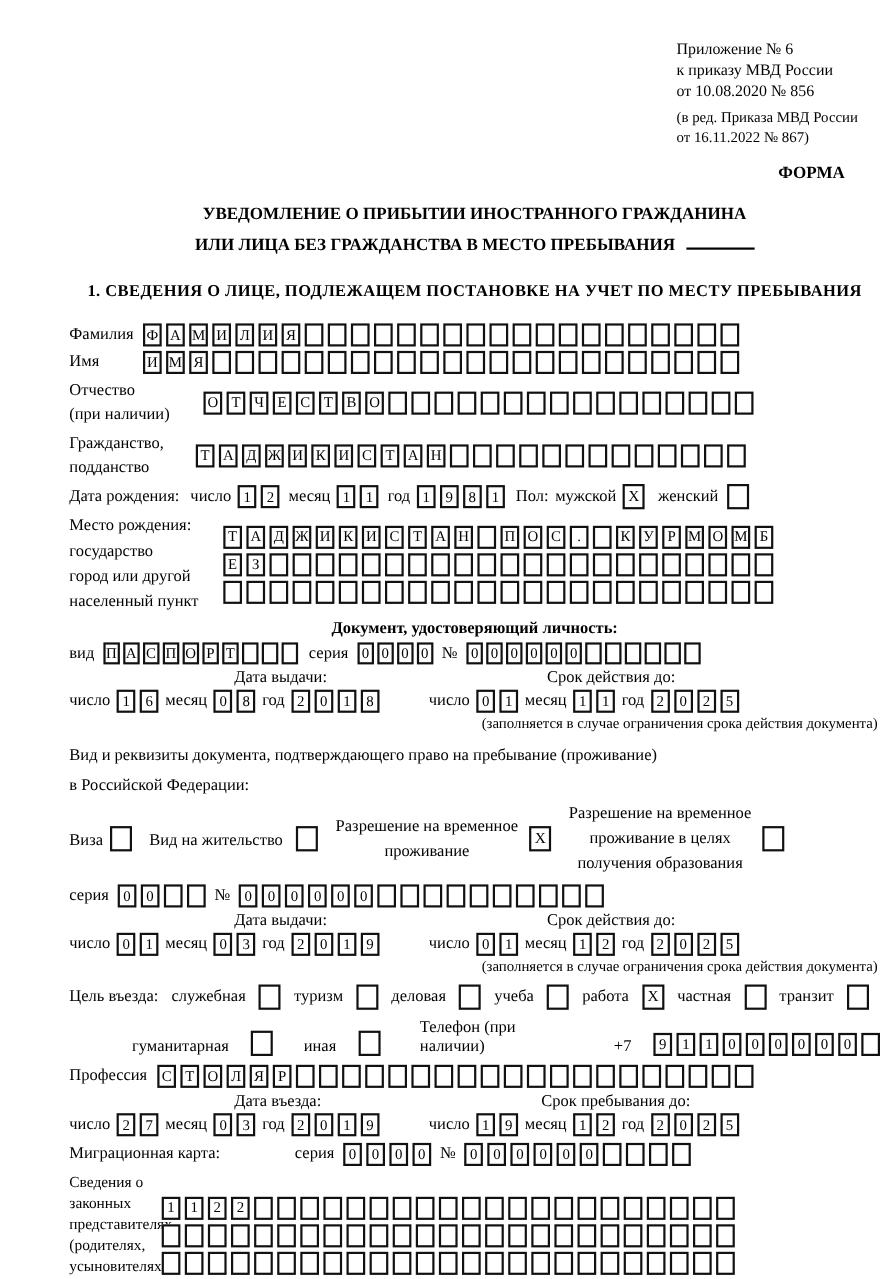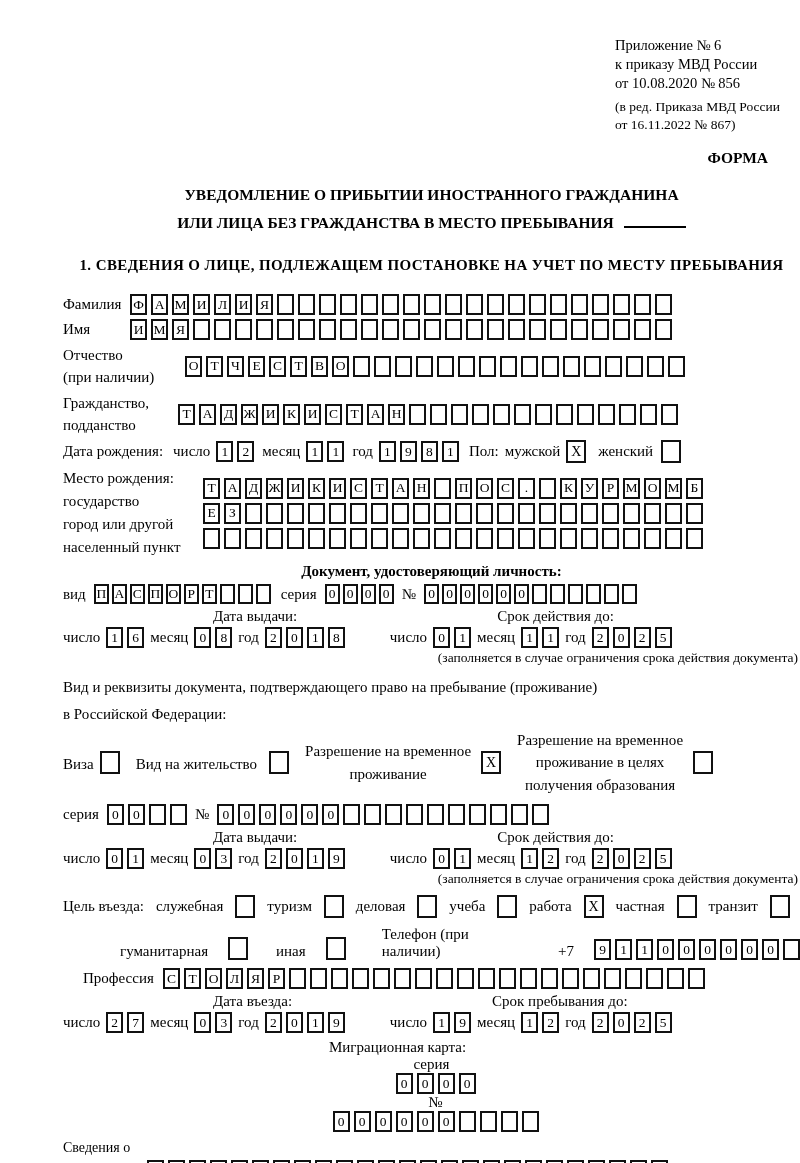--- a/index.html
+++ b/index.html
@@ -538,21 +538,21 @@
       <span class="cell">0</span>
       <span class="cell">0</span>
       <span class="cell">0</span>
       <span class="cell">0</span>
       <span class="cell">0</span>
       <span class="cell"></span>
     </span>
 </div>
 
 <div class="frow" style="margin-top:8px;">
-  <span class="lbl w67" style="width:80px;margin-left:20px;">Профессия</span>
+  <span class="lbl w67" style="width:80px;">Профессия</span>
   <span class="cells">
       <span class="cell">С</span>
       <span class="cell">Т</span>
       <span class="cell">О</span>
       <span class="cell">Л</span>
       <span class="cell">Я</span>
       <span class="cell">Р</span>
       <span class="cell"></span>
       <span class="cell"></span>
       <span class="cell"></span>
@@ -614,21 +614,21 @@
     <span>год</span>
     <span class="cells">
         <span class="cell">2</span>
         <span class="cell">0</span>
         <span class="cell">2</span>
         <span class="cell">5</span>
       </span>
   </span>
 </div>
 
-<div class="frow" style="margin-top:6px;flex-direction:column;">
+<div class="frow" style="margin-top:6px;">
   <span class="lbl" style="width:205px;">Миграционная карта:</span>
   <span>серия</span>
   <span class="cells gap8">
       <span class="cell">0</span>
       <span class="cell">0</span>
       <span class="cell">0</span>
       <span class="cell">0</span>
     </span>
   <span class="gap8">№</span>
   <span class="cells gap8">

